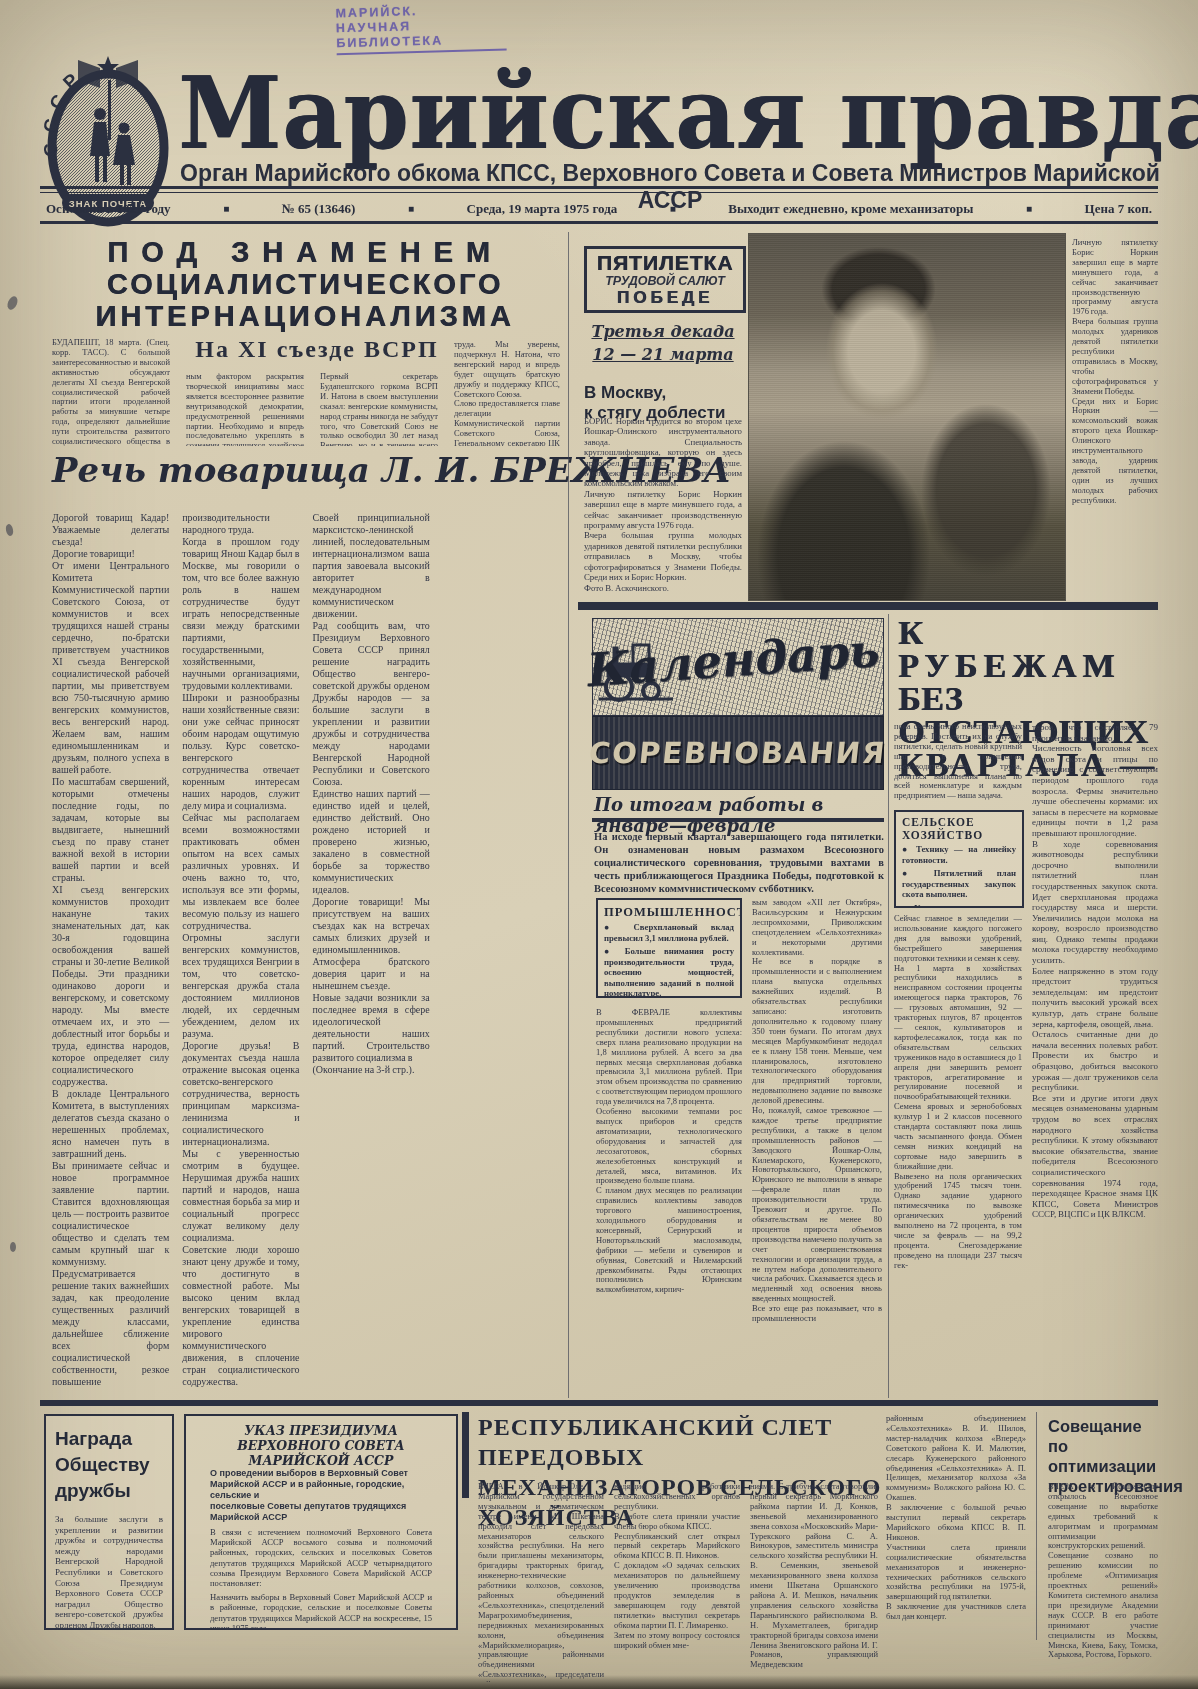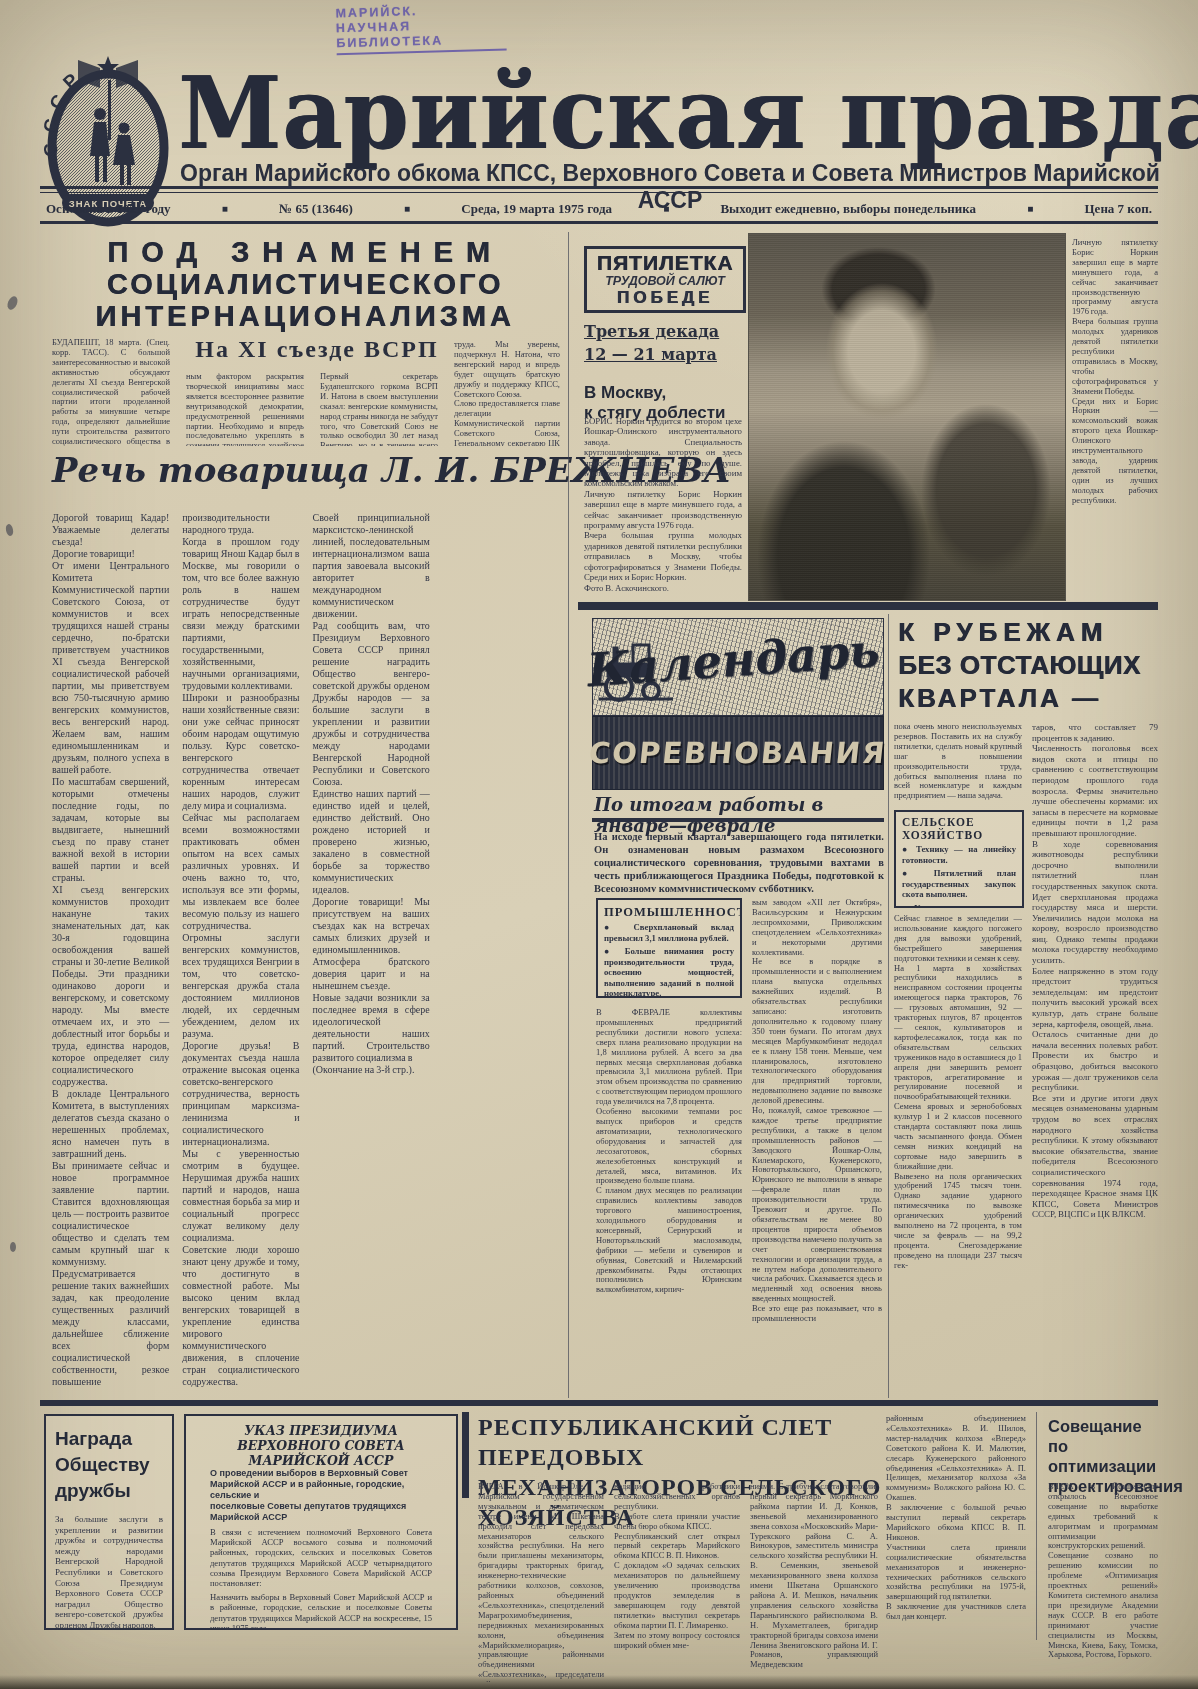--- a/index.html
+++ b/index.html
@@ -35,21 +35,21 @@
   .infobar{display:flex;align-items:center;justify-content:space-between;font-weight:700;font-size:13px;color:#2a2f3e;}
   .sq{font-size:10px;line-height:10px;}
   .hl{font-family:"Liberation Sans","DejaVu Sans",sans-serif;font-weight:700;color:#252a38;text-align:center;text-shadow:.6px 0 0 #252a38;}
   .lead-subhead{font-size:24px;font-weight:700;letter-spacing:2px;text-align:center;color:#2a2f3e;}
   .speech-hl{font-family:"DejaVu Serif",serif;font-weight:700;font-style:italic;font-size:34px;text-align:center;white-space:nowrap;color:#262b3a;}
   .boxed{border:2px solid #2b3040;background:rgba(235,228,206,.25);}
   .pyat{border:3px solid #2b3040;text-align:center;padding:3px 2px;}
   .pyat .l1{font-family:"Liberation Sans",sans-serif;font-weight:700;font-size:21px;letter-spacing:1px;line-height:22px;color:#252a38;text-shadow:.7px 0 #252a38;}
   .pyat .l2{font-family:"Liberation Sans",sans-serif;font-weight:700;font-style:italic;font-size:12.5px;line-height:14px;}
   .pyat .l3{font-family:"Liberation Sans",sans-serif;font-weight:700;font-size:17px;letter-spacing:4px;line-height:19px;text-shadow:.7px 0 #252a38;}
-  .decade{font-family:"DejaVu Serif",serif;font-weight:700;font-size:16px;text-decoration:underline;color:#2a2f3e;}
+  .decade{font-family:"DejaVu Serif",serif;font-weight:700;font-style:italic;font-size:16px;text-align:center;text-decoration:underline;color:#2a2f3e;}
   .moskva-t{font-family:"Liberation Sans",sans-serif;font-weight:700;font-size:17px;line-height:20px;color:#252a38;}
   .photo{
     border:1px solid #55524a;
     background-color:#7a7263;
     background-image:
       repeating-linear-gradient(0deg, rgba(0,0,0,.05) 0 1px, rgba(255,255,255,.03) 1px 2px),
       radial-gradient(120px 160px at 30% 88%, rgba(44,42,36,.92) 0 55%, transparent 72%),
       radial-gradient(74px 90px at 42% 32%, rgba(190,180,158,.95) 0 45%, rgba(152,142,120,.55) 66%, transparent 76%),
       radial-gradient(84px 62px at 41% 15%, rgba(48,44,38,.95) 0 55%, transparent 68%),
       radial-gradient(90px 120px at 75% 70%, rgba(58,54,46,.8) 0 55%, transparent 72%),
@@ -75,21 +75,21 @@
     border:1px solid #202532;
   }
   .kal-block{
     font-family:"DejaVu Sans","Liberation Sans",sans-serif;font-weight:700;font-size:29px;
     letter-spacing:2px;color:#cfc5aa;transform:skewX(-6deg);text-shadow:1.5px 1.5px 0 rgba(0,0,0,.5);
   }
   .kal-sub{font-family:"DejaVu Serif",serif;font-weight:700;font-style:italic;font-size:18px;color:#262b3a;}
   .intro{font-size:10.5px;line-height:13px;font-weight:700;text-align:justify;white-space:pre-line;color:#2e3342;}
   .ibox-t{font-weight:700;font-size:12.5px;letter-spacing:1px;line-height:14px;color:#252a38;}
   .ibox-b{font-weight:700;font-size:8.7px;line-height:10.5px;text-align:justify;white-space:pre-line;margin-top:3px;}
-  .rub-hl{font-family:Liberation Sans, sans-serif;font-weight:700;font-size:26px;line-height:33px;color:#252a38;text-shadow:.7px 0 #252a38;}
+  .rub-hl{font-family:Liberation Serif, serif;font-weight:700;font-size:34px;line-height:33px;color:#252a38;text-shadow:.7px 0 #252a38;}
   .nag-t{font-family:"Liberation Sans",sans-serif;font-weight:700;font-size:19px;line-height:26px;color:#252a38;}
   .ukaz-t{font-family:"DejaVu Serif",serif;font-weight:700;font-style:italic;font-size:12.5px;line-height:15px;text-align:center;color:#252a38;}
   .ukaz-s{font-family:"Liberation Sans",sans-serif;font-weight:700;font-size:9px;line-height:11px;text-align:left;white-space:pre-line;}
   .ukaz-p{font-size:8.6px;line-height:10.2px;text-align:justify;white-space:pre-line;margin-top:4px;}
   .ukaz-sig{font-family:"Liberation Sans",sans-serif;font-weight:700;font-size:8.6px;line-height:10.5px;text-align:right;white-space:pre-line;}
   .slet-hl{font-family:"Liberation Serif",serif;font-weight:700;font-size:24px;line-height:30px;letter-spacing:1px;white-space:pre-line;color:#252a38;}
   .sov-t{font-family:Liberation Sans, sans-serif;font-weight:700;font-size:16.5px;line-height:20px;white-space:pre-line;color:#252a38;}
   .edge-b{position:absolute;left:0;bottom:0;width:100%;height:14px;background:linear-gradient(180deg,transparent,rgba(30,28,22,.75));}
   .speck{position:absolute;background:#2b3040;border-radius:50%;opacity:.55;}
 </style>
@@ -139,21 +139,21 @@
   <div class="rule" style="left:40px;top:186px;width:1118px;height:3px;"></div>
   <div class="rule" style="left:40px;top:192px;width:1118px;height:1px;"></div>
 
   <div class="abs infobar" style="left:46px;top:199px;width:1106px;height:20px;">
     <span>Основана в 1921 году</span>
     <span class="sq">■</span>
     <span>№ 65 (13646)</span>
     <span class="sq">■</span>
     <span>Среда, 19 марта 1975 года</span>
     <span class="sq">■</span>
-    <span>Выходит ежедневно, выборы понедельника</span>
+    <span>Выходит ежедневно, кроме механизаторы</span>
     <span class="sq">■</span>
     <span>Цена 7 коп.</span>
   </div>
   <div class="rule" style="left:40px;top:221px;width:1118px;height:3px;"></div>
 
   <div class="abs" style="left:48px;top:236px;width:514px;">
     <div class="hl" style="font-size:29px;line-height:32px;letter-spacing:13px;">ПОД ЗНАМЕНЕМ</div>
     <div class="hl" style="font-size:29px;line-height:32px;letter-spacing:3px;">СОЦИАЛИСТИЧЕСКОГО</div>
     <div class="hl" style="font-size:29px;line-height:32px;letter-spacing:4px;">ИНТЕРНАЦИОНАЛИЗМА</div>
   </div>

